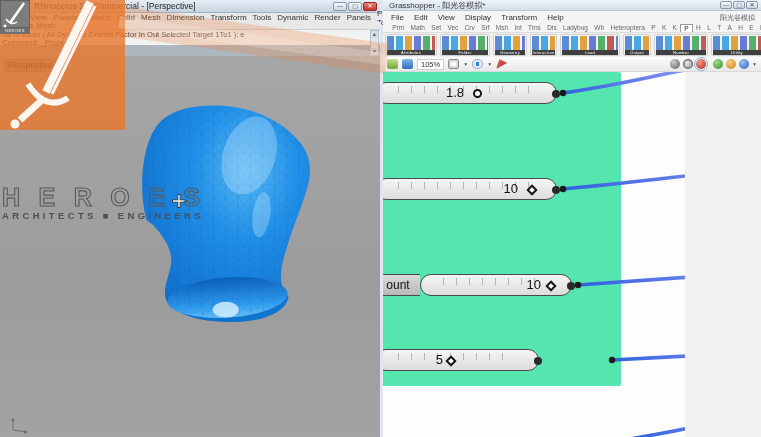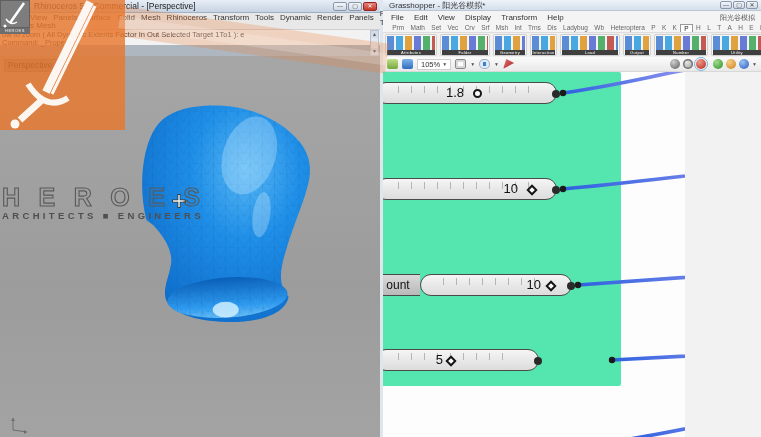--- a/index.html
+++ b/index.html
@@ -64,21 +64,21 @@
      display:flex; gap:3px; padding:1px 2px; }
   .tgroup { position:relative; border:1px solid #cfcfcf; border-radius:2px; background:#f6f6f6; height:22px; overflow:hidden; flex:0 0 auto; }
   .tgroup .icons { height:8px; margin:0.5px 1px;
      background:linear-gradient(90deg,#5b8dd6 0 7px,#f0f3f8 7px 9px,#49a8df 9px 16px,#f0f3f8 16px 18px,#e0a23f 18px 25px,#f0f3f8 25px 27px,#6a7bd6 27px 34px,#f0f3f8 34px 36px,#54b06a 36px 43px,#f0f3f8 43px 45px,#c45b52 45px 52px,#f0f3f8 52px 54px);
      background-size:54px 100%; }
   .tgroup .glabel { position:absolute; left:1px; right:1px; bottom:0; height:5px; background:#3f3f3f; color:#fff;
      font-size:4px; line-height:5px; text-align:center; letter-spacing:.3px; overflow:hidden; }
   #gh-canvasbar { position:absolute; left:0; top:57px; width:100%; height:15px; background:linear-gradient(#fbfbfb,#e9e9e9);
      border-bottom:1px solid #d8d8d8; display:flex; align-items:center; gap:4px; padding-left:4px; font-size:8px; color:#333; }
   .cbicon { width:11px; height:10px; border-radius:2px; }
-  #zoombox { display:flex; align-items:center; gap:2px; border:1px solid #cfcfcf; background:#fff; height:11px; padding:0 3px; font-size:7.5px; }
+  #zoombox { display:flex; align-items:center; gap:2px; border:1px solid #cfcfcf; background:#fff; height:11px; padding:0 3px; font-size:7.5px;flex-direction:column; }
   #cb-right { position:absolute; right:4px; top:2px; display:flex; align-items:center; gap:3px; }
   .sphere { width:10px; height:10px; border-radius:50%; }
   .sphere.sel { outline:1px solid #7ab0e0; outline-offset:1px; background-clip:padding-box; }
 
   #gh-canvas { position:absolute; left:0; top:72px; width:302px; height:365px; background:#fdfdfd; overflow:hidden; }
   #green-panel { position:absolute; left:0; top:0; width:238px; height:314px; background:#55e6af; border-radius:0 2px 2px 0; }
 
   .gh-slider { position:absolute; display:flex; }
   .nameplate { height:22px; background:linear-gradient(#d9d9d9,#b9b9b9); border:1.5px solid #4a4a4a; border-right:none;
      display:flex; align-items:center; justify-content:center; font-size:12px; color:#111; border-radius:3px 0 0 3px; padding:0 4px; }
@@ -108,21 +108,21 @@
         <div class="winbtn close">✕</div>
       </div>
     </div>
 
     <div id="rh-menurow1">
       <span>View</span>
       <span>Panels</span>
       <span>Surface</span>
       <span>Solid</span>
       <span>Mesh</span>
-      <span>Rhinoceros</span>
+      <span>Dimension</span>
       <span>Transform</span>
       <span>Tools</span>
       <span>Dynamic</span>
       <span>Render</span>
       <span>Panels</span>
       <span>Paneling Tools</span>
     </div>
     <div id="rh-menurow2">
       <span>s   Mesh</span>
     </div>

